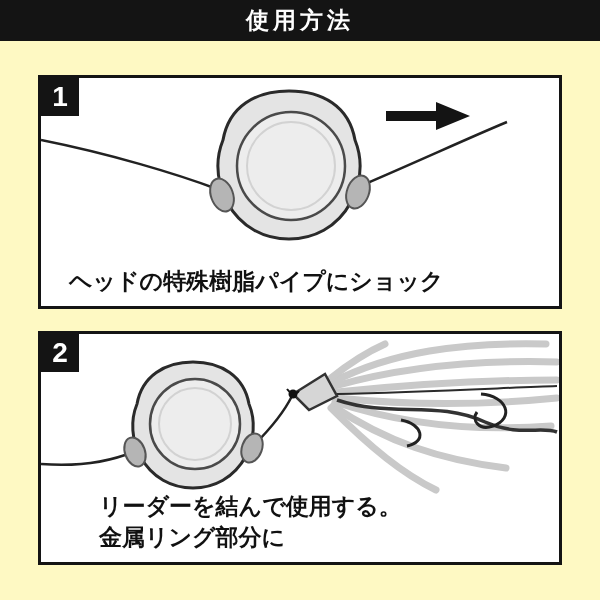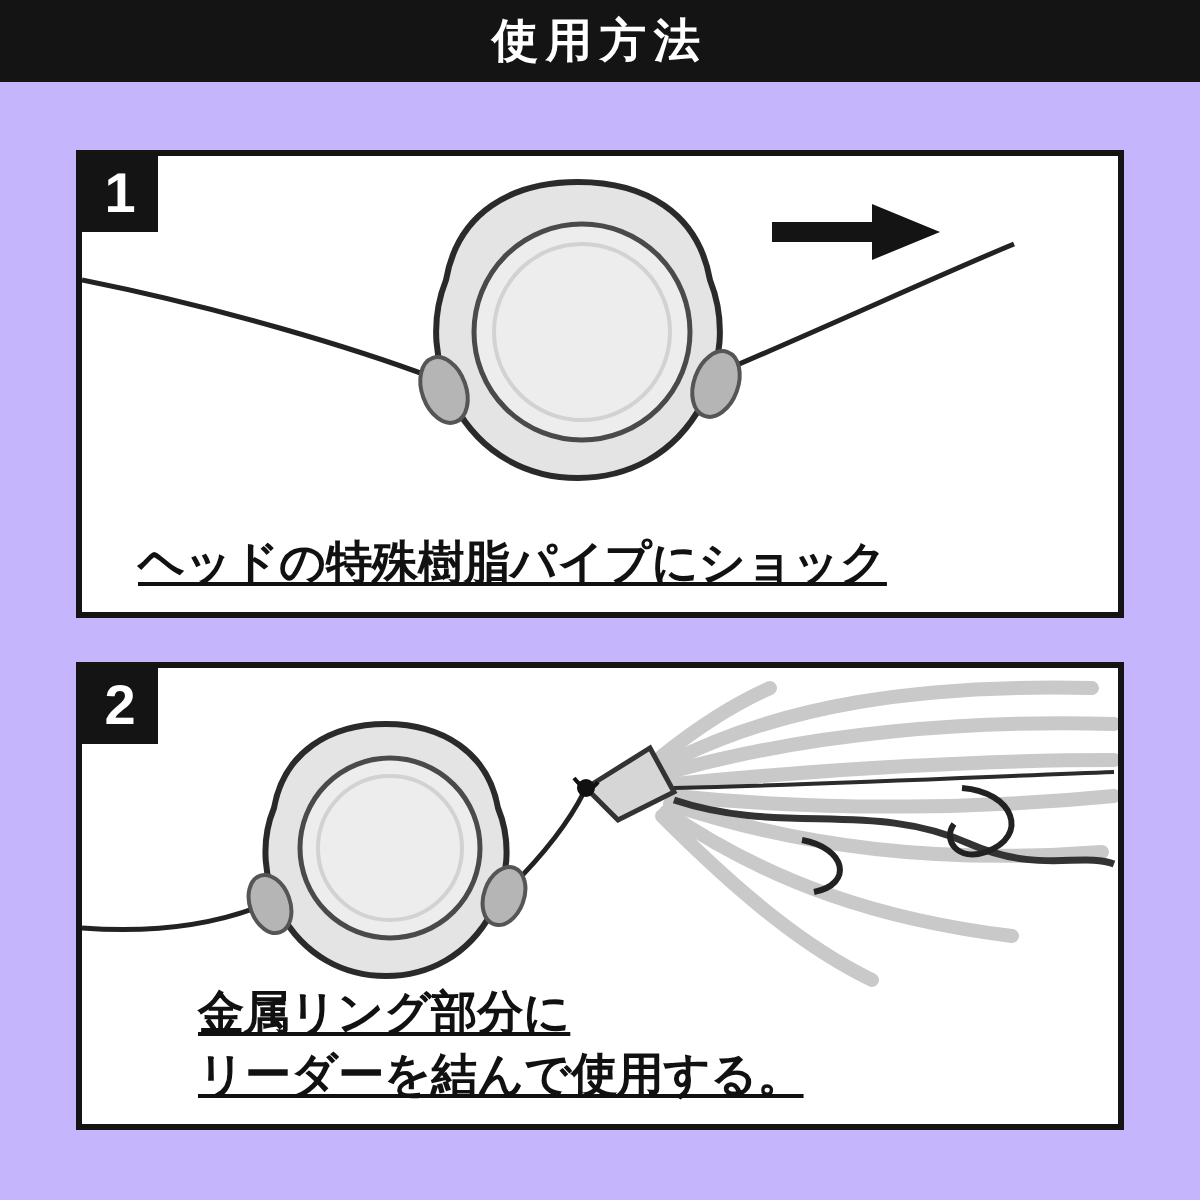--- a/index.html
+++ b/index.html
@@ -8,21 +8,21 @@
     background: #ffffff;
     width: 600px;
     height: 600px;
     font-family: "Liberation Sans", "DejaVu Sans", sans-serif;
     overflow: hidden;
   }
   .page {
     position: relative;
     width: 600px;
     height: 600px;
-    background: #c4b5fd;
+    background: #fef9c3;
   }
   .header-bar {
     height: 41px;
     background: #141414;
     color: #ffffff;
     display: flex;
     align-items: center;
     justify-content: center;
     font-size: 23px;
     font-weight: bold;
@@ -64,21 +64,20 @@
   .caption {
     position: absolute;
     left: 28px;
     bottom: 10px;
     font-size: 23px;
     font-weight: bold;
     color: #111;
     line-height: 1.32;
     z-index: 2;
     white-space: nowrap;
-    text-decoration: underline;
   }
   .panel-2 .caption { left: 58px; }
 </style>
 </head>
 <body>
 
 <div class="page">
 
   <div class="header-bar">
     <span>使用方法</span>
@@ -146,18 +145,18 @@
       <circle cx="154" cy="90" r="45" fill="#ededed" stroke="#4a4a4a" stroke-width="2.5"></circle>
       <circle cx="154" cy="90" r="36" fill="none" stroke="#d2d2d2" stroke-width="2"></circle>
 
       <path d="M252 60 L284 40 L296 62 L268 76 Z" fill="#d6d6d6" stroke="#333" stroke-width="2.5"></path>
 
       <circle cx="252" cy="60" r="4.5" fill="#111"></circle>
       <path d="M246 55 q 7 9 12 2" stroke="#111" stroke-width="2" fill="none"></path>
     </svg>
 
     <div class="caption">
+      <div>リーダーを結んで使用する。</div>
       <div>金属リング部分に</div>
-      <div>リーダーを結んで使用する。</div>
     </div>
   </div>
 
 </div>
 
 </body></html>

